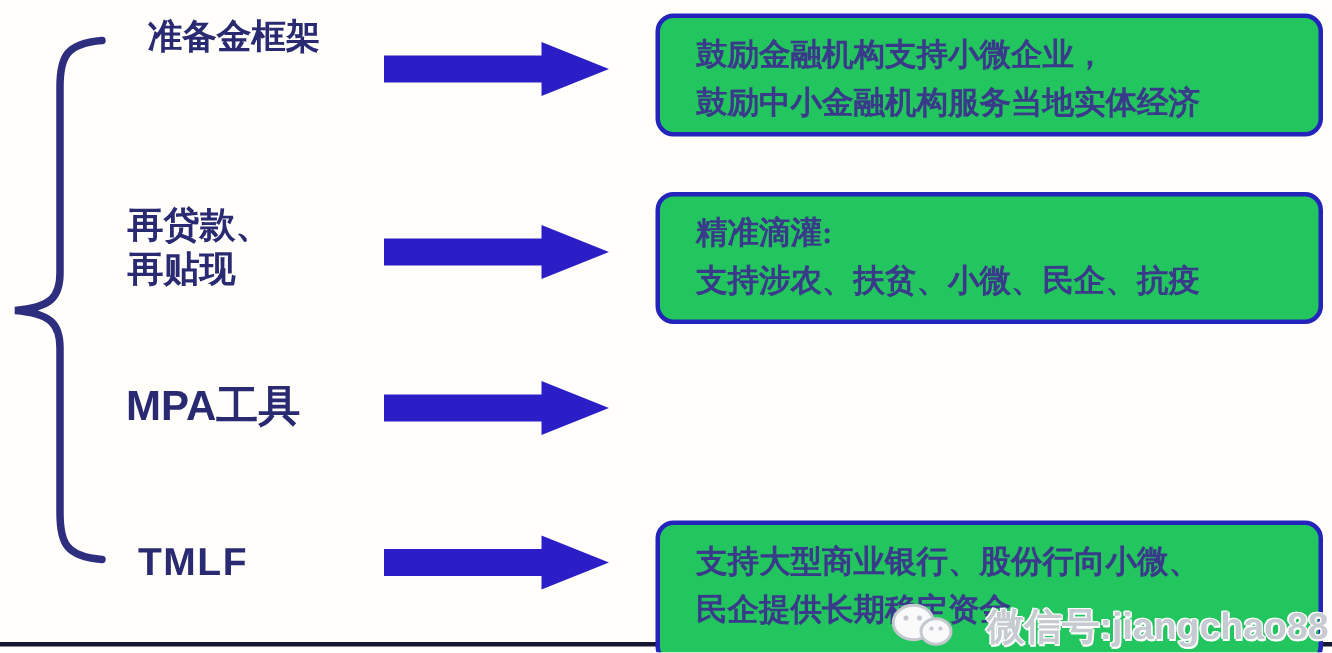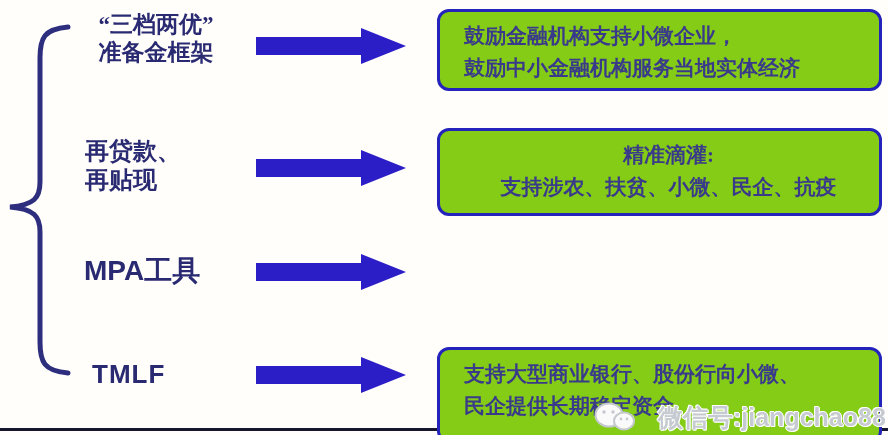--- a/index.html
+++ b/index.html
@@ -19,26 +19,26 @@
   .label-4{left:92px;top:358px;font-size:26px;line-height:32px;letter-spacing:1px;}
   
   .arrow{position:absolute;left:256px;width:150px;height:36px;z-index:1;}
   .arrow .shaft{position:absolute;left:0;top:9px;width:106px;height:18px;background:var(--arrow);}
   .arrow .head{position:absolute;left:105px;top:0;width:0;height:0;
     border-top:18px solid transparent;border-bottom:18px solid transparent;
     border-left:45px solid;border-left-color:var(--arrow);}
   .arrow-1{top:28px;} .arrow-2{top:150px;} .arrow-3{top:254px;} .arrow-4{top:357px;}
   
   .box{position:absolute;left:437px;width:445px;box-sizing:border-box;
-    border:3px solid var(--box_border);border-radius:12px;background:#84cc16;
+    border:3px solid var(--box_border);border-radius:12px;background:#22c55e;
     padding:8px 6px 0 24px;font-weight:bold;color:var(--box_text);
     font-size:21px;line-height:32px;z-index:2;font-family:"Liberation Serif",serif;}
   .box .ln{display:block;white-space:nowrap;}
   .box-1{top:9px;height:82px;}
-  .box-2{top:128px;height:88px;text-align:center;}
+  .box-2{top:128px;height:88px;}
   .box-3{top:242px;height:88px;}
   .box-4{top:347px;height:96px;}
   
   .bottom-line{position:absolute;left:0;top:428px;width:888px;height:3px;
     background:var(--bottom_line);z-index:0;}
   
   .watermark{position:absolute;left:594px;top:400px;height:34px;display:flex;
     align-items:center;gap:22px;z-index:3;white-space:nowrap;}
   .watermark .wm-text{font-size:25px;font-weight:bold;color:var(--watermark_text);
     text-shadow:1px 0 #fff,-1px 0 #fff,0 1px #fff,0 -1px #fff,1px 1px #fff,-1px -1px #fff;}
@@ -46,21 +46,20 @@
 </head>
 <body>
 
 <div class="stage">
 
   <svg class="brace" width="80" height="435" viewBox="0 0 80 435" aria-hidden="true">
     <path d="M68 27 C44 29 40 38 40 58 L40 182 C40 198 34 205 10 207 C34 209 40 216 40 232 L40 342 C40 362 44 371 68 373" fill="none" stroke="#2e2e7e" stroke-width="5" stroke-linecap="round"></path>
   </svg>
 
   <div class="label label-1">
-    <span class="ln">“三档两优”</span>
     <span class="ln">准备金框架</span>
   </div>
   <div class="label label-2">
     <span class="ln">再贷款、</span>
     <span class="ln">再贴现</span>
   </div>
   <div class="label label-3">
     <span class="ln">MPA工具</span>
   </div>
   <div class="label label-4">

